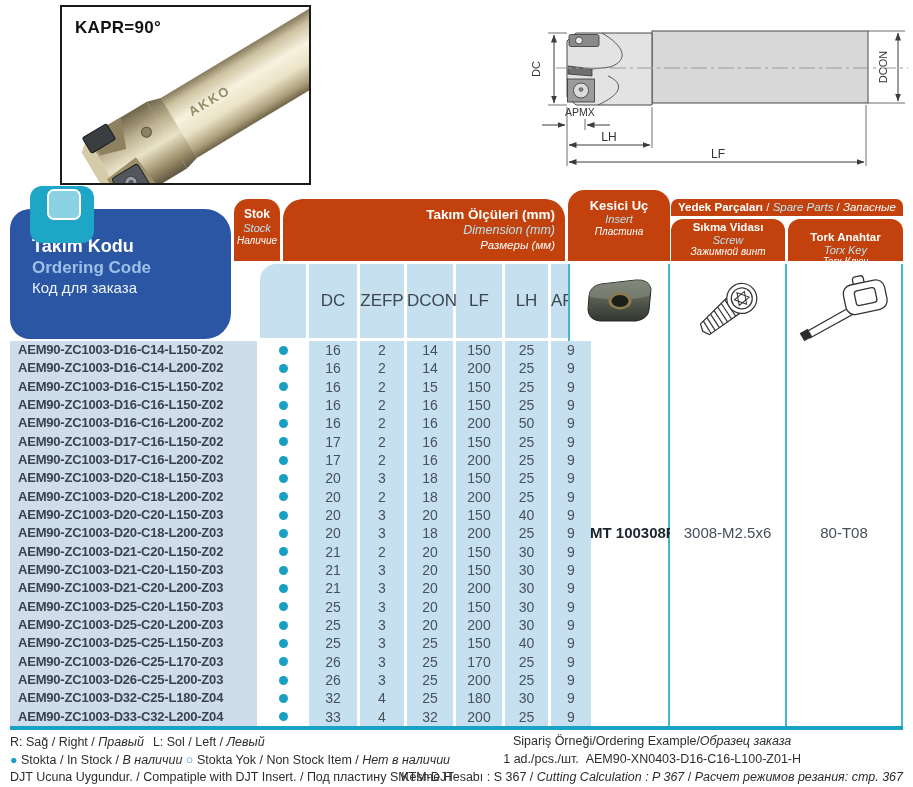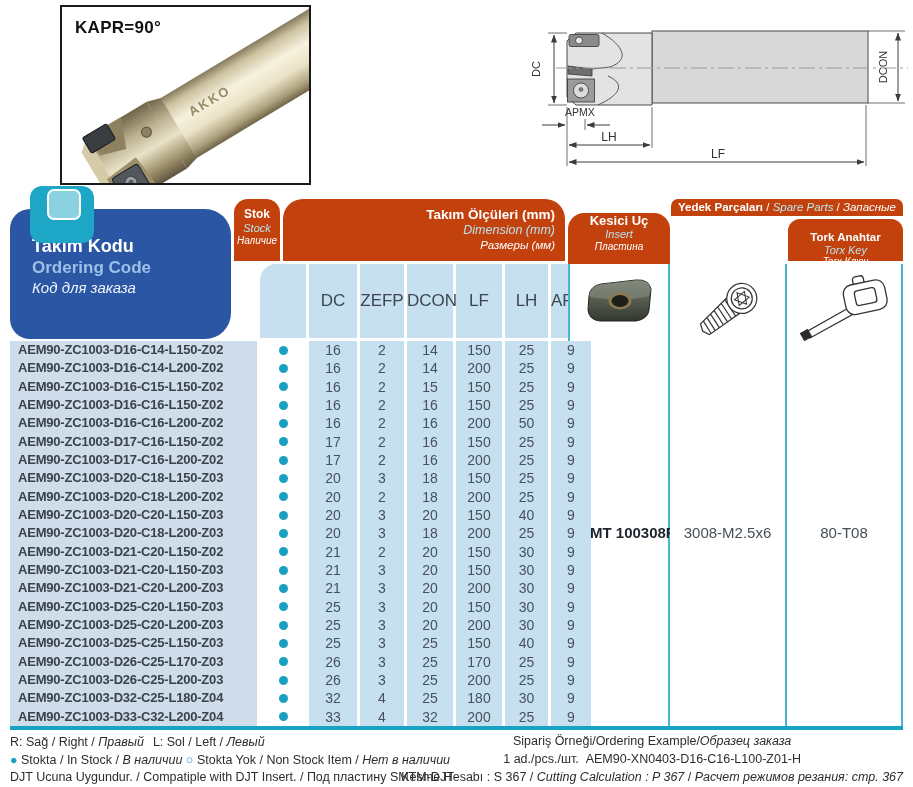--- a/index.html
+++ b/index.html
@@ -17,32 +17,32 @@
   .drawing text{font-family:"Liberation Sans",sans-serif}
 
   
   .tab-icon{position:absolute;left:30px;top:186px;width:64px;height:57px;background:#1ea6c6;border-radius:12px;z-index:5}
   .tab-icon-inner{position:absolute;left:17px;top:3px;width:30px;height:27px;background:#8ad2e2;border:2px solid #fff;border-radius:7px}
 
   .code-head{position:absolute;left:10px;top:209px;width:221px;height:130px;background:#2a56a4;
              border-radius:20px 26px 26px 20px;color:#fff;padding:27px 0 0 22px;box-sizing:border-box;z-index:2}
   .code-head .l1{font-size:18px;font-weight:bold;line-height:21px}
   .code-head .l2{font-size:17px;font-weight:bold;color:#9cc0e6;line-height:21px}
-  .code-head .l3{font-size:15px;font-style:italic;color:#eef4fb;line-height:20px}
+  .code-head .l3{font-size:15px;color:#eef4fb;line-height:20px}
 
   .th{position:absolute;background:#c2410c;color:#fff;text-align:center;box-sizing:border-box}
   .th .tr{font-weight:bold;font-size:12px;line-height:15px}
   .th .en{font-style:italic;font-size:11px;color:#b9e3ef;line-height:13px}
   .th .ru{font-style:italic;font-size:10px;line-height:12px}
   .th-stok{left:234px;top:199px;width:46px;height:62px;border-radius:14px 14px 0 0;padding-top:8px}
   .th-dims{left:283px;top:199px;width:282px;height:62px;border-radius:20px 20px 0 0;text-align:right;padding:8px 10px 0 7px}
   .th-dims .tr{font-size:13.5px;line-height:16px}
   .th-dims .en{font-size:12.5px;line-height:15px}
   .th-dims .ru{font-size:11.5px;line-height:14px}
-  .th-insert{left:568px;top:213px;width:102px;height:62px;border-radius:16px 16px 0 0;}
+  .th-insert{left:568px;top:190px;width:102px;height:71px;border-radius:16px 16px 0 0;padding-top:8px}
   .th-insert .tr{font-size:13px}
   .th-spare{left:671px;top:199px;width:232px;height:17px;border-radius:7px 7px 0 0;font-size:11.5px;line-height:17px}
   .th-spare .b{font-weight:bold}
   .th-spare .i{font-style:italic;color:#bfe6f0}
   .th-spare .ir{font-style:italic}
   .th-screw{left:671px;top:219px;width:114px;height:42px;border-radius:12px 12px 0 0;padding-top:2px}
   .th-torx{left:788px;top:219px;width:115px;height:42px;border-radius:12px 12px 0 0;padding-top:12px}
   .th-screw .tr,.th-torx .tr{font-size:11.5px;line-height:13px}
   .th-screw .en,.th-torx .en{line-height:12px}
   .th-screw .ru,.th-torx .ru{line-height:12px}
@@ -206,20 +206,25 @@
   <div class="th th-insert">
     <div class="tr">Kesici Uç</div>
     <div class="en">Insert</div>
     <div class="ru">Пластина</div>
   </div>
 
   <div class="th th-spare">
     <span class="b">Yedek Parçaları</span><span> / </span><span class="i">Spare Parts</span><span> / </span><span class="ir">Запасные части</span>
   </div>
 
+  <div class="th th-screw">
+    <div class="tr">Sıkma Vidası</div>
+    <div class="en">Screw</div>
+    <div class="ru">Зажимной винт</div>
+  </div>
 
   <div class="th th-torx">
     <div class="tr">Tork Anahtar</div>
     <div class="en">Torx Key</div>
     <div class="ru">Torx Ключ</div>
   </div>
 
   <div class="subhead">
     <div class="sh sh-code w-code"></div>
     <div class="sh sh-stok w-stok"></div>

